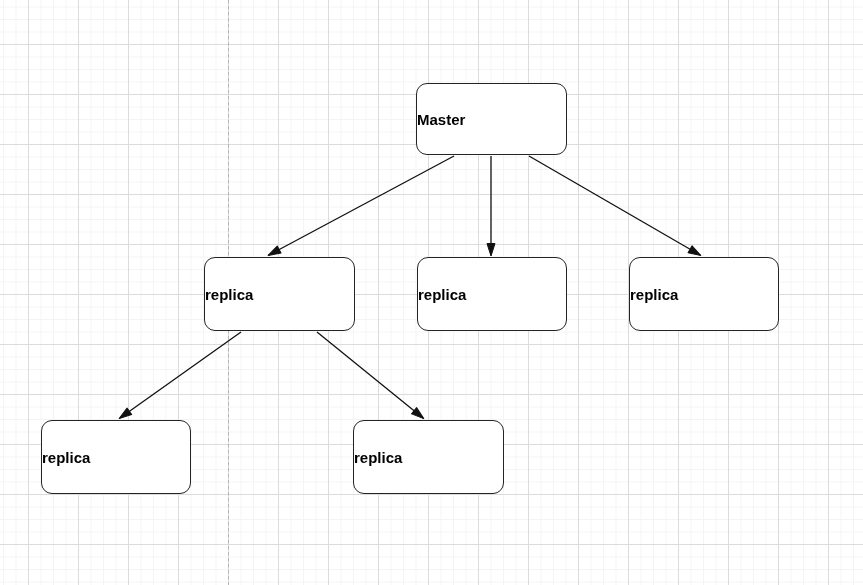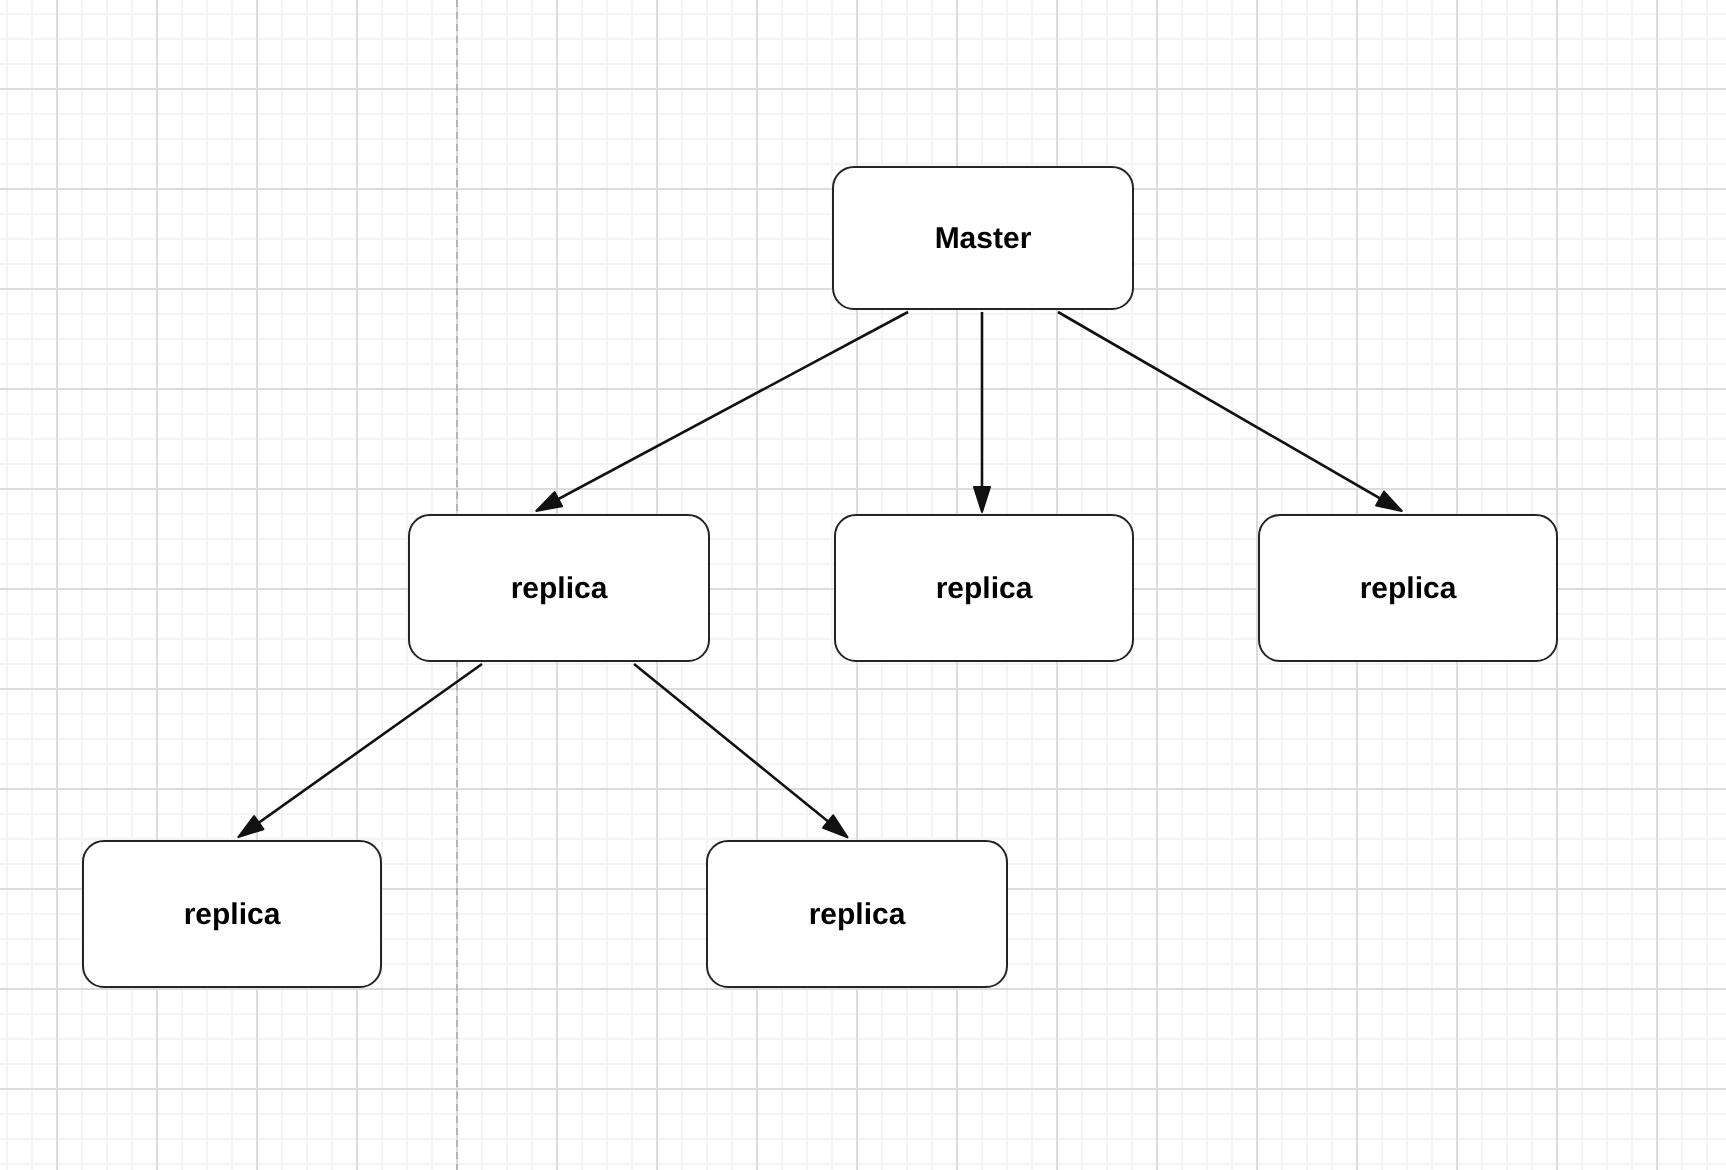--- a/index.html
+++ b/index.html
@@ -33,21 +33,21 @@
     display: block;
   }
   .node {
     position: absolute;
     box-sizing: border-box;
     background: #ffffff;
     border: 1.6px solid #242424;
     border-radius: 11px;
     display: flex;
     align-items: center;
-    justify-content: center;
+    justify-content: flex-start;
     font-size: 15px;
     font-weight: bold;
     color: #000000;
     text-align: center;
     cursor: default;
   }
   .node-master   { left: 416px; top: 83px;  width: 151px; height: 72px; }
   .node-r1       { left: 204px; top: 257px; width: 151px; height: 74px; }
   .node-r2       { left: 417px; top: 257px; width: 150px; height: 74px; }
   .node-r3       { left: 629px; top: 257px; width: 150px; height: 74px; }

